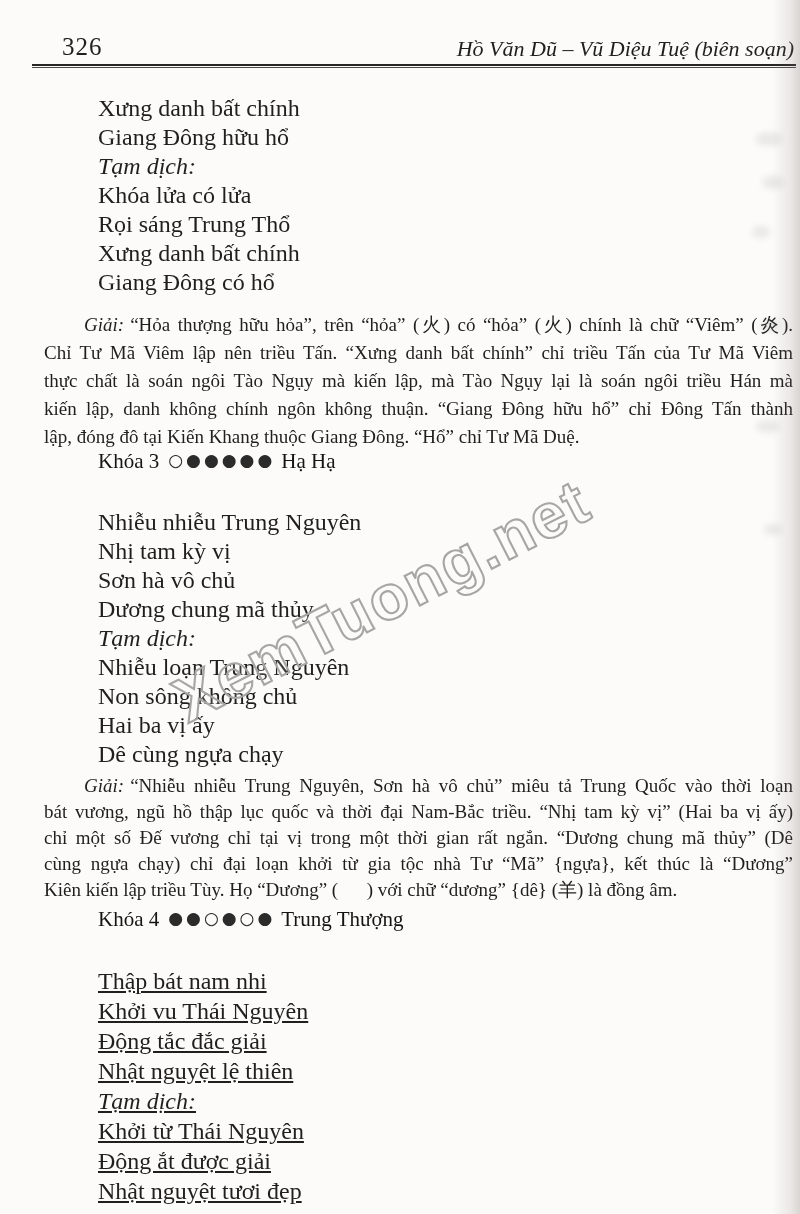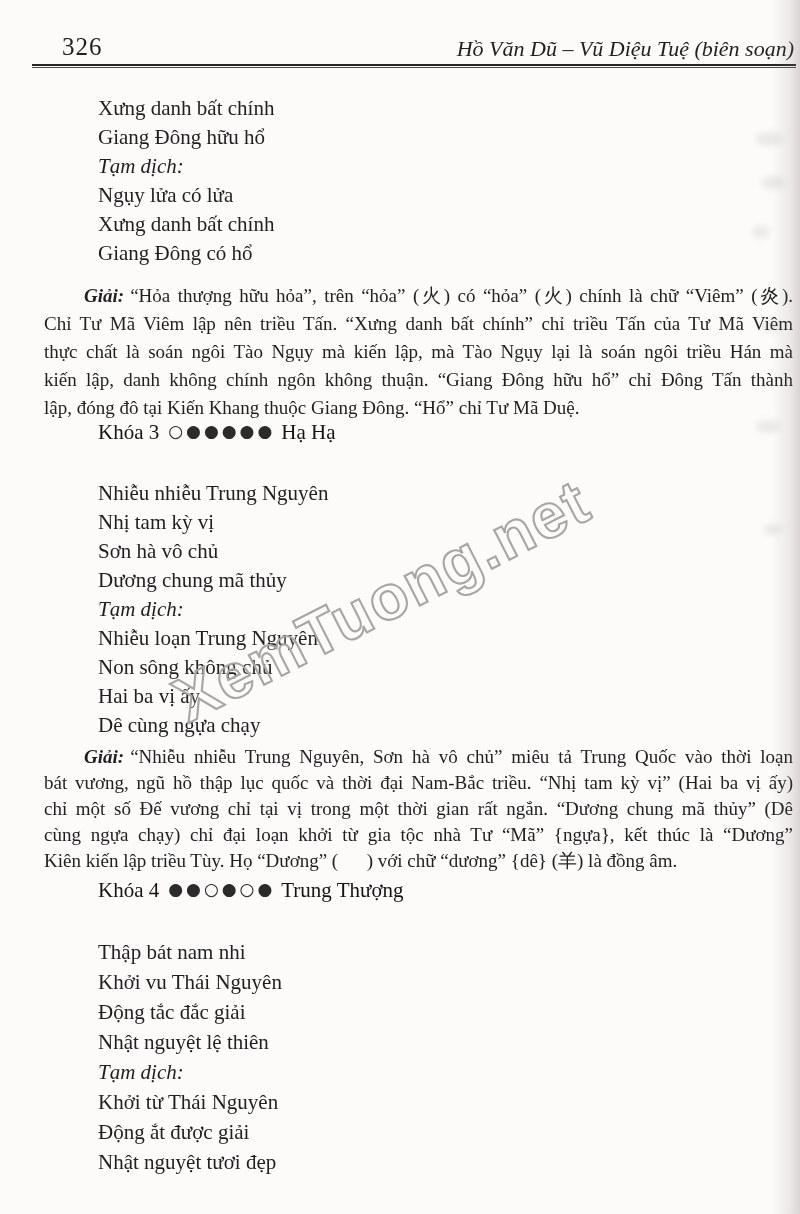--- a/index.html
+++ b/index.html
@@ -10,40 +10,40 @@
   }
   
   .pagenum{position:absolute;left:62px;top:33px;font-size:25px;letter-spacing:1px;}
   .author{position:absolute;right:6px;top:36px;font-size:22px;font-style:italic;white-space:nowrap;}
   .rule{position:absolute;left:32px;right:4px;top:64px;height:6px;
         background:linear-gradient(#262626 0 2px,transparent 2px 3px,#4a4a4a 3px 4px,transparent 4px);}
   
   main{position:absolute;top:88px;left:0;right:0;padding:0 7px 0 44px;}
   .verse{margin-left:54px;margin-top:32px;}
   .verse.first{margin-top:6px;}
-  .vline{font-size:21px;line-height:29px;}
-  .k4 .vline{line-height:30px;}
+  .vline{font-size:24px;line-height:29px;}
+  .k4 .vline{line-height:30px;text-decoration:underline;}
   .tamdich{font-style:italic;}
   
   .khoa{font-weight:normal;font-size:21px;line-height:28px;margin-left:54px;color:#141414;white-space:nowrap;}
   .khoa.h3{margin-top:-4px;}
   .khoa.h4{margin-top:2px;margin-bottom:5px;}
   .syms{font-family:"DejaVu Sans",sans-serif;font-size:17px;letter-spacing:3px;
         position:relative;top:-2px;margin:0 6px 0 9px;color:#2b2b2b;}
   
   .para{font-size:19px;text-align:justify;}
   .para.p28{margin-top:14px;}
   .para.p26{margin-top:4px;}
   .p28 .pline{height:28px;line-height:28px;}
   .p26 .pline{height:26px;line-height:26px;}
   .pline{overflow:hidden;}
   .pline:not(.last)::after{content:"";display:inline-block;width:100%;height:0;vertical-align:top;}
   .pline.indent{text-indent:40px;}
   .pline.last{text-align:left;}
-  .glabel{font-style:italic;margin-right:0.32em;font-weight:bold;}
+  .glabel{font-style:italic;margin-right:0.32em;}
   
   .watermark{
     position:absolute;left:178px;top:668px;z-index:5;white-space:nowrap;
     font-family:"Liberation Sans","DejaVu Sans",sans-serif;font-weight:bold;
     font-size:63px;letter-spacing:2px;
     transform:rotate(-27deg);transform-origin:0 50%;
     color:#d9d9d9;pointer-events:none;
   }
   @supports (-webkit-text-stroke:2px gray){
     .watermark{color:rgba(255,255,255,0.14);-webkit-text-stroke:2.1px #a8a6a5;}
@@ -67,21 +67,22 @@
   <span class="author">Hồ Văn Dũ – Vũ Diệu Tuệ (biên soạn)</span>
   <div class="rule"></div>
 </header>
 
 <main>
 
   <div class="verse first">
     <div class="vline">Xưng danh bất chính</div>
     <div class="vline">Giang Đông hữu hổ</div>
     <div class="vline tamdich">Tạm dịch:</div>
-    <div class="vline">Ngụy lửa có lửa</div>
+    <div class="vline">Khóa lửa có lửa</div>
+    <div class="vline">Rọi sáng Trung Thổ</div>
     <div class="vline">Xưng danh bất chính</div>
     <div class="vline">Giang Đông có hổ</div>
   </div>
 
   <div class="para p28">
     <div class="pline indent">
       <span class="glabel">Giải:</span><span>“Hỏa thượng hữu hỏa”, trên “hỏa” (火) có “hỏa” (火) chính là chữ “Viêm” (炎).</span>
     </div>
     <div class="pline">Chỉ Tư Mã Viêm lập nên triều Tấn. “Xưng danh bất chính” chỉ triều Tấn của Tư Mã Viêm</div>
     <div class="pline">thực chất là soán ngôi Tào Ngụy mà kiến lập, mà Tào Ngụy lại là soán ngôi triều Hán mà</div>

